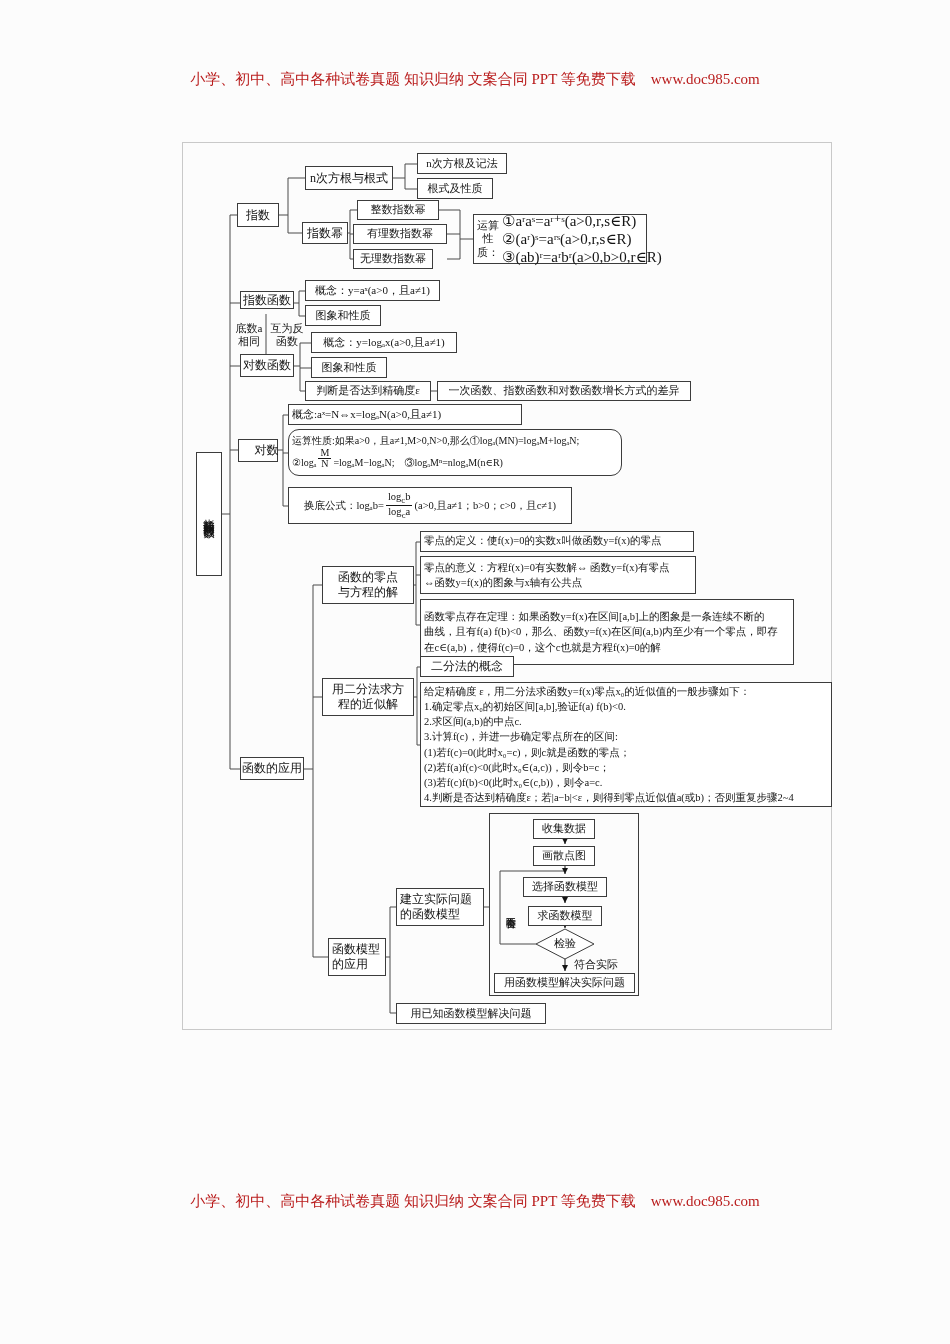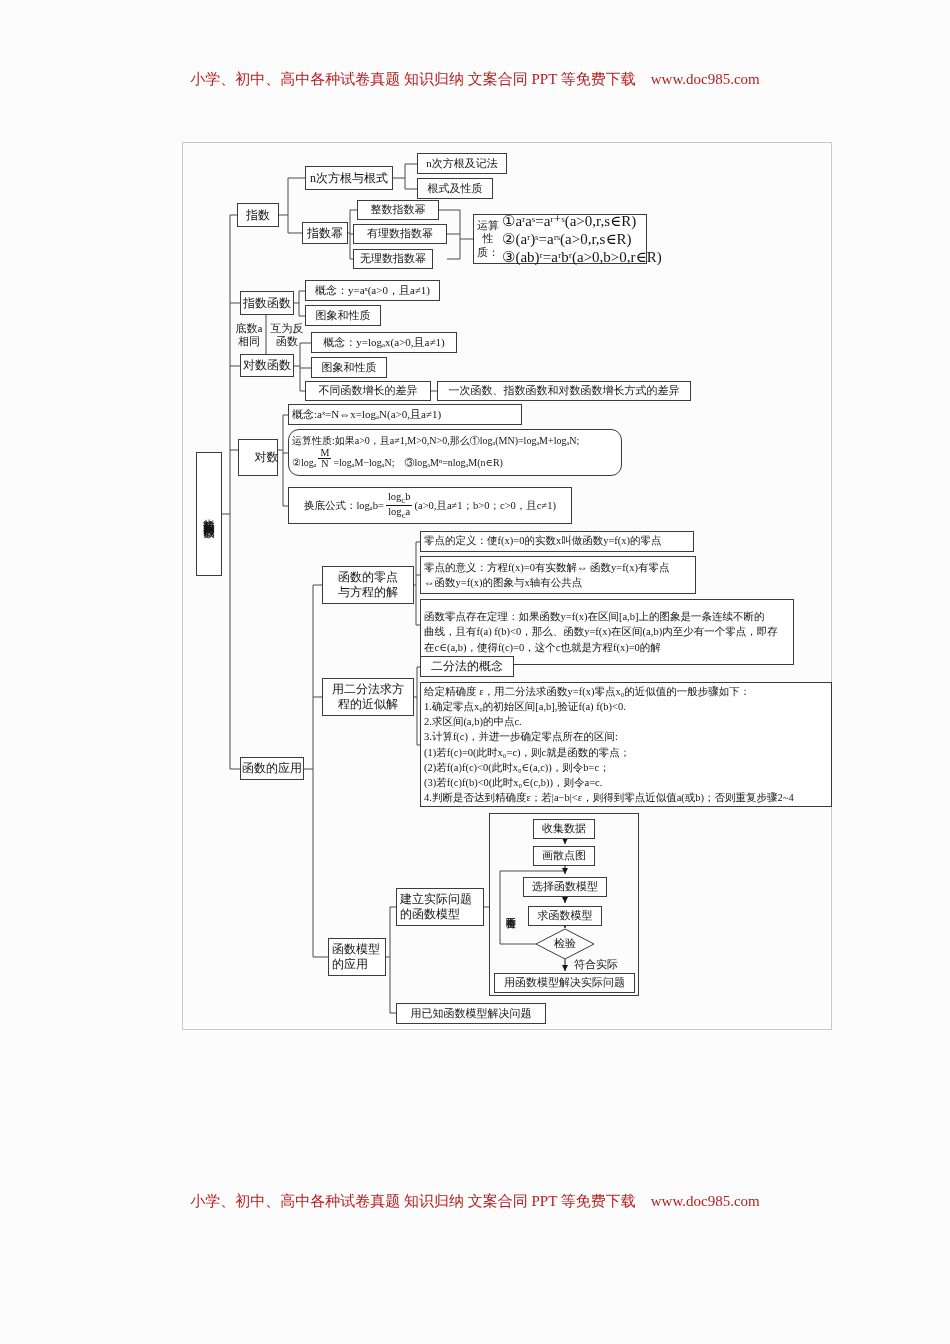--- a/index.html
+++ b/index.html
@@ -114,27 +114,27 @@
     <path d="M565 897 V903" marker-end="url(#ah)"></path>
     <path d="M565 925 V928" marker-end="url(#ah)"></path>
     <path d="M565 959 V971" marker-end="url(#ah)"></path>
   </g>
   <polygon points="536,944 565,929 594,944 565,959" fill="#fff" stroke="#3c3c3c"></polygon>
 </svg>
 
 <div class="bx vert" style="left:196px;top:452px;width:26px;height:124px;font-size:11.5px;">指数函数与对数函数</div>
 
 <div class="bx" style="left:237px;top:203px;width:42px;height:24px;">指数</div>
-<div class="bx" style="left:240px;top:291px;width:54px;height:24px;">指数函数</div>
+<div class="bx" style="left:240px;top:291px;width:54px;height:18px;">指数函数</div>
 <div class="bx lbl pl f11" style="left:231px;top:320px;width:36px;height:30px;">底数a
 相同</div>
 <div class="bx lbl pl f11" style="left:267px;top:320px;width:40px;height:30px;">互为反
 函数</div>
 <div class="bx" style="left:240px;top:354px;width:54px;height:23px;">对数函数</div>
-<div class="bx" style="left:238px;top:439px;width:40px;height:37px;padding-left:20px;">对数</div>
+<div class="bx" style="left:238px;top:439px;width:40px;height:23px;padding-left:20px;">对数</div>
 <div class="bx" style="left:240px;top:757px;width:64px;height:23px;">函数的应用</div>
 
 <div class="bx" style="left:305px;top:166px;width:88px;height:24px;">n次方根与根式</div>
 <div class="bx f11" style="left:417px;top:153px;width:90px;height:21px;">n次方根及记法</div>
 <div class="bx f11" style="left:417px;top:178px;width:76px;height:21px;">根式及性质</div>
 <div class="bx" style="left:302px;top:222px;width:46px;height:22px;">指数幂</div>
 <div class="bx f11" style="left:357px;top:200px;width:82px;height:20px;">整数指数幂</div>
 <div class="bx f11" style="left:353px;top:224px;width:94px;height:20px;">有理数指数幂</div>
 <div class="bx f11" style="left:353px;top:249px;width:80px;height:20px;">无理数指数幂</div>
 <div class="bx" style="left:473px;top:214px;width:174px;height:50px;justify-content:flex-start;">
@@ -143,21 +143,21 @@
   <div class="tl f95 pl" style="display:flex;">①aʳaˢ=aʳ⁺ˢ(a&gt;0,r,s∈R)
 ②(aʳ)ˢ=aʳˢ(a&gt;0,r,s∈R)
 ③(ab)ʳ=aʳbʳ(a&gt;0,b&gt;0,r∈R)</div>
 </div>
 
 <div class="bx f11" style="left:305px;top:280px;width:135px;height:21px;">概念：y=aˣ(a&gt;0，且a≠1)</div>
 <div class="bx f11" style="left:305px;top:305px;width:76px;height:21px;">图象和性质</div>
 
 <div class="bx f11" style="left:311px;top:332px;width:146px;height:21px;">概念：y=logₐx(a&gt;0,且a≠1)</div>
 <div class="bx f11" style="left:311px;top:357px;width:76px;height:21px;">图象和性质</div>
-<div class="bx f11" style="left:305px;top:381px;width:126px;height:20px;">不同函数增长的差异</div>
+<div class="bx f11" style="left:305px;top:381px;width:126px;height:20px;">判断是否达到精确度ε</div>
 <div class="bx f11" style="left:437px;top:381px;width:254px;height:20px;">一次函数、指数函数和对数函数增长方式的差异</div>
 
 <div class="bx f11" style="left:288px;top:404px;width:234px;height:21px;justify-content:flex-start;text-align:left;">概念:aˣ=N⇔x=logₐN(a&gt;0,且a≠1)</div>
 <div class="bx tl f10" style="left:288px;top:429px;width:334px;height:47px;justify-content:center;border-radius:11px;">
   <div>运算性质:如果a&gt;0，且a≠1,M&gt;0,N&gt;0,那么①logₐ(MN)=logₐM+logₐN;</div>
   <div class="row">
     <span>②logₐ</span>
     <span class="frac">
       <span class="fnum">M</span>
       <span class="fden">N</span>

